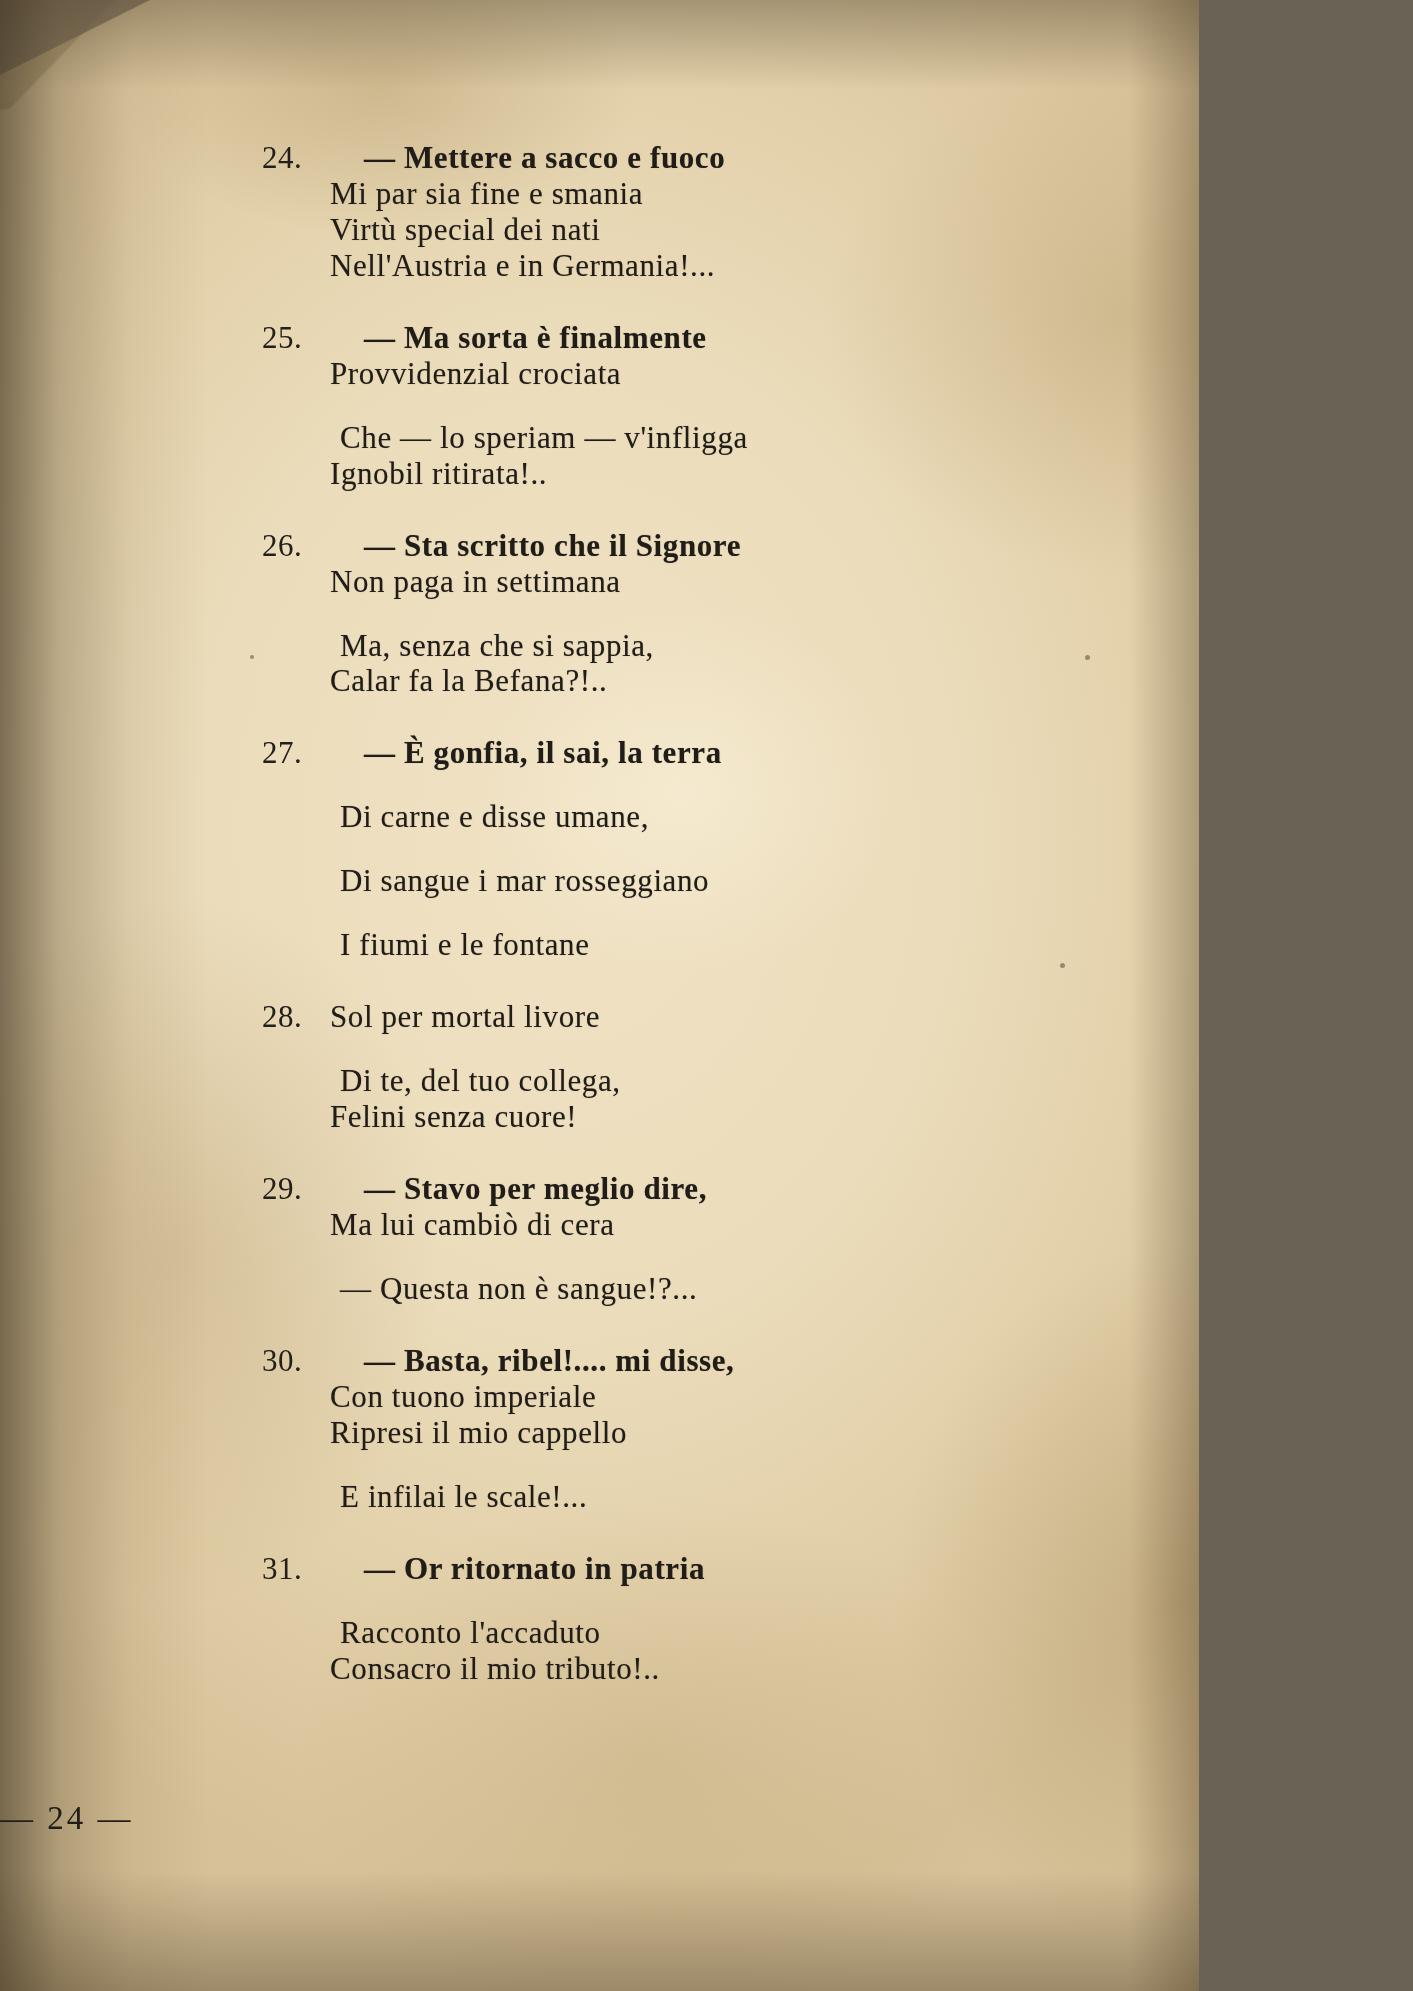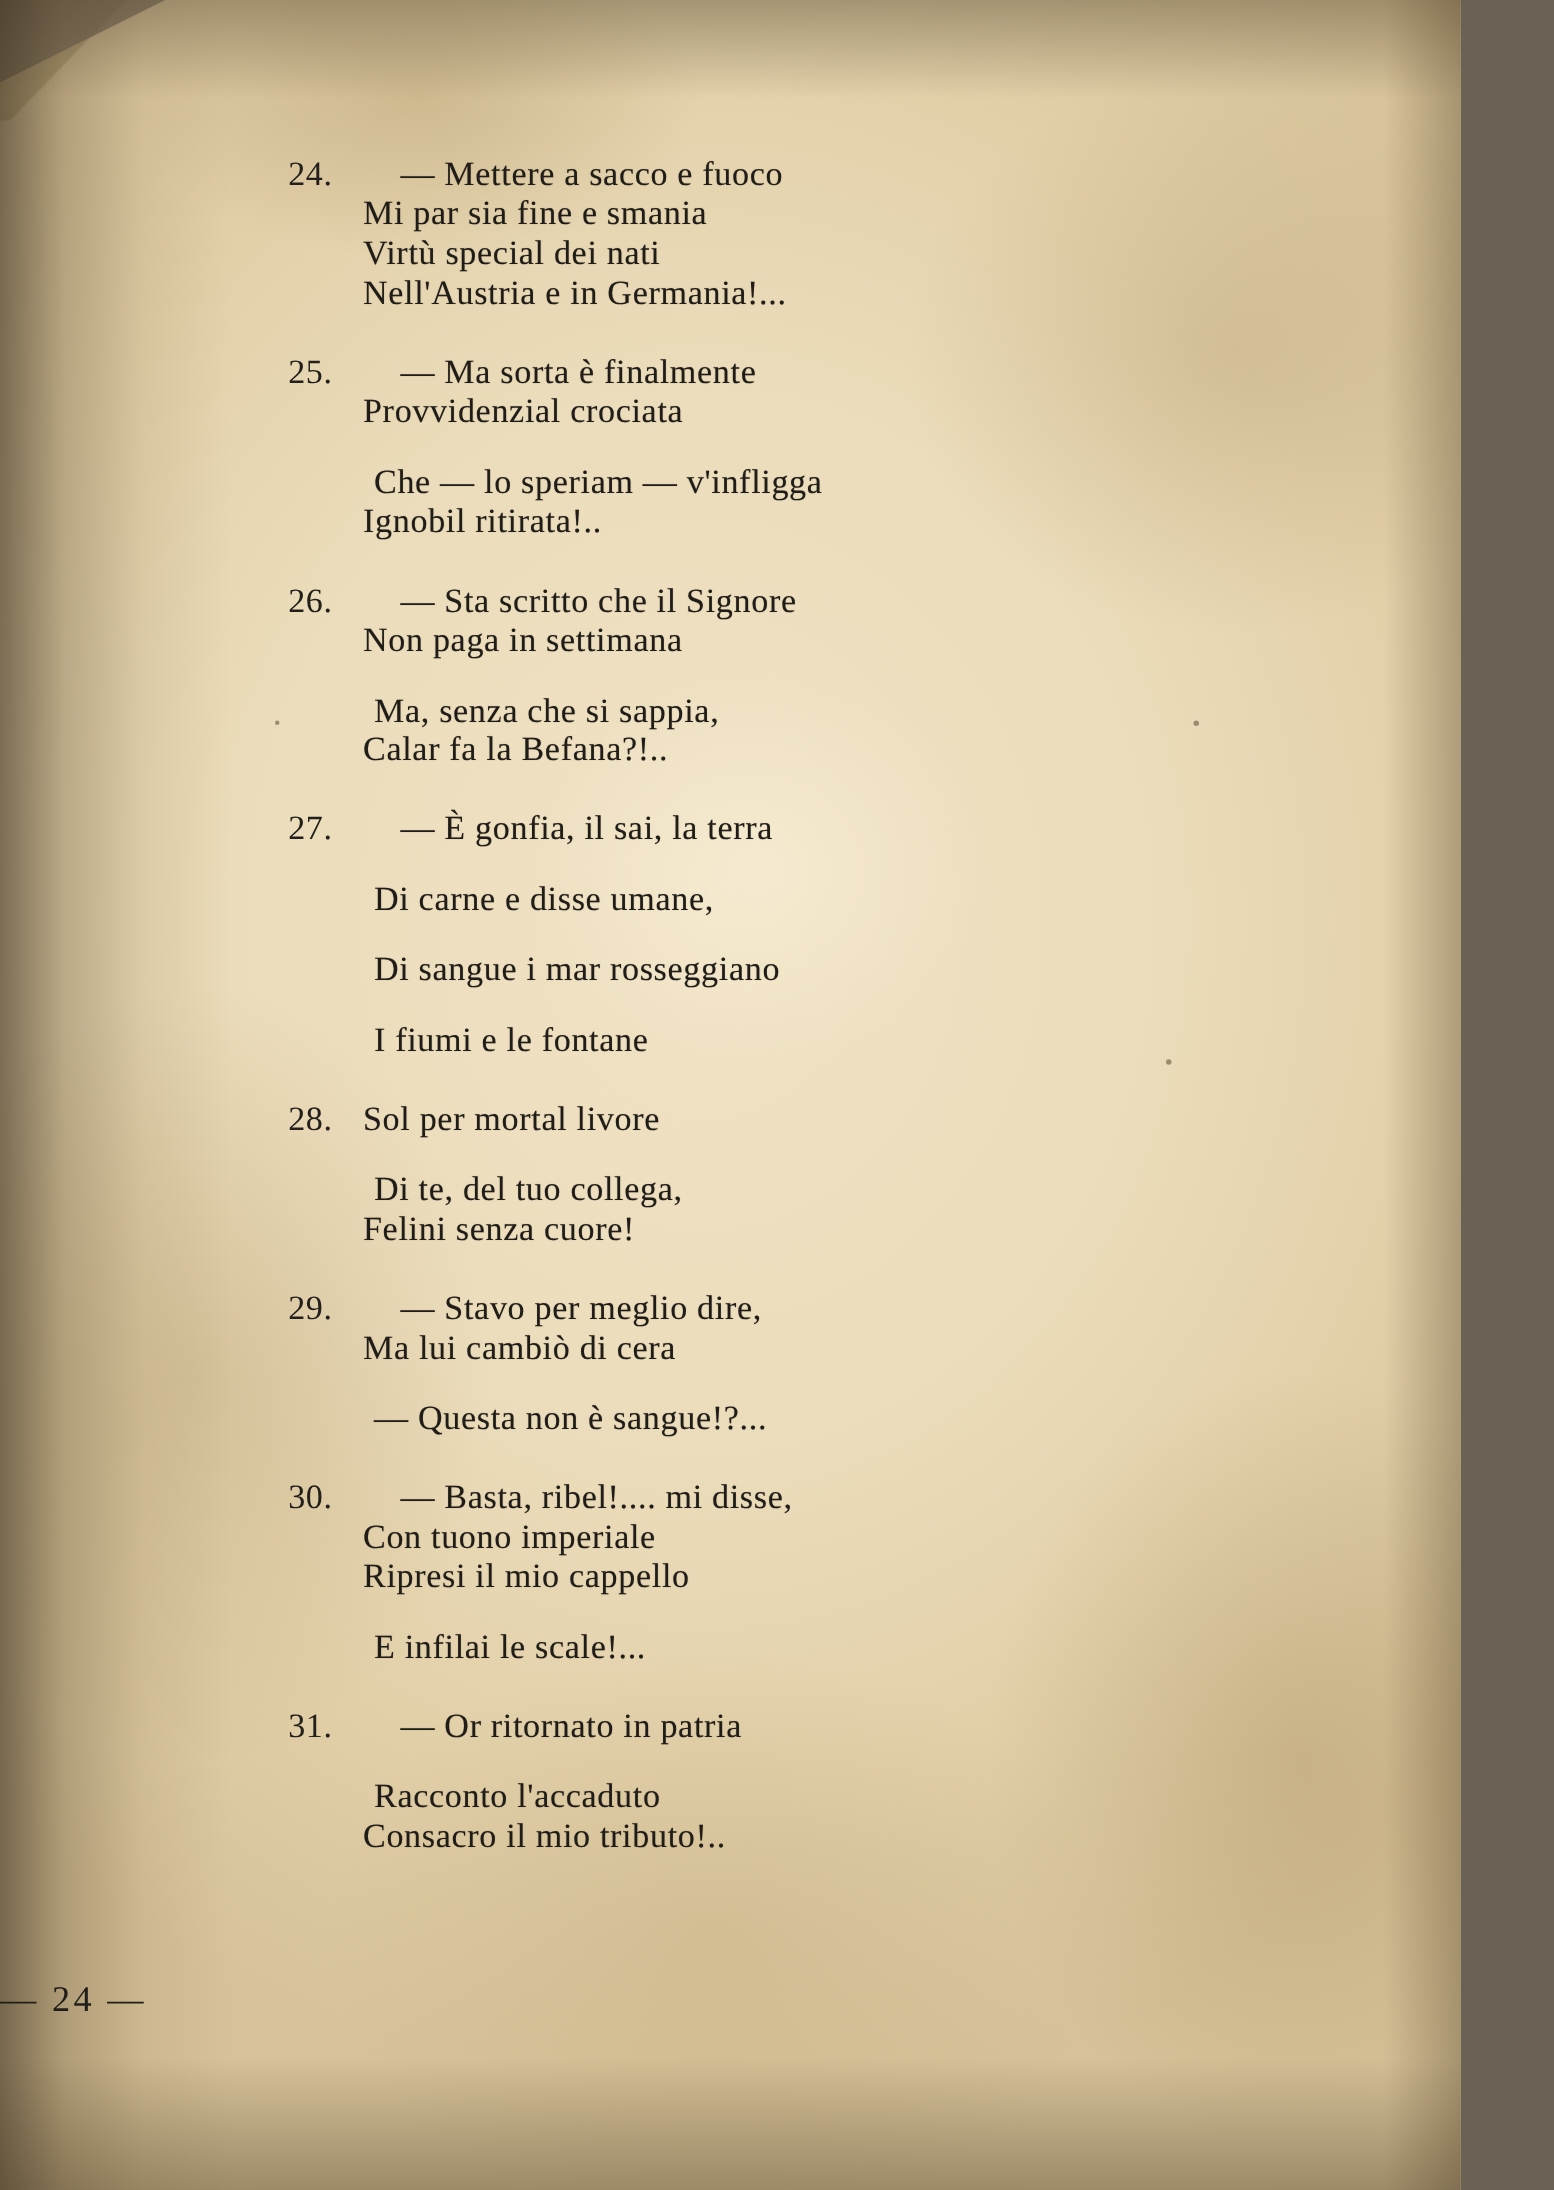--- a/index.html
+++ b/index.html
@@ -2,21 +2,21 @@
 <html><head>
 <meta charset="utf-8">
 <style>
   html, body {
     margin: 0;
     padding: 0;
     background: #6b6256;
   }
   #page {
     position: relative;
-    width: 1328px;
+    width: 1199px;
     height: 1991px;
     overflow: hidden;
     background:
       radial-gradient(ellipse 70% 55% at 48% 42%, #f0e2c4 0%, #ebdcbb 45%, #e2d0a9 72%, #d6c198 100%);
     font-family: "Liberation Serif", serif;
   }
   
   .stain {
     position: absolute;
     border-radius: 50%;
@@ -86,21 +86,21 @@
     letter-spacing: .5px;
   }
   .line {
     font-size: 31px;
     line-height: 1.16;
     color: #201d18;
     white-space: nowrap;
     letter-spacing: .6px;
     text-shadow: 0 0 1px rgba(40,32,20,.35);
   }
-  .line.first { padding-left: 34px; }
+  .line.first { padding-left: 34px; font-weight: bold; }
   .l-in1 { padding-left: 10px; margin-top: 28px; }
   .l-in0 { padding-left: 0px; }
 
   .footer {
     position: absolute;
     left: 0; right: 0;
     top: 1800px;
     text-align: left;
     font-size: 33px;
     color: #211e19;

